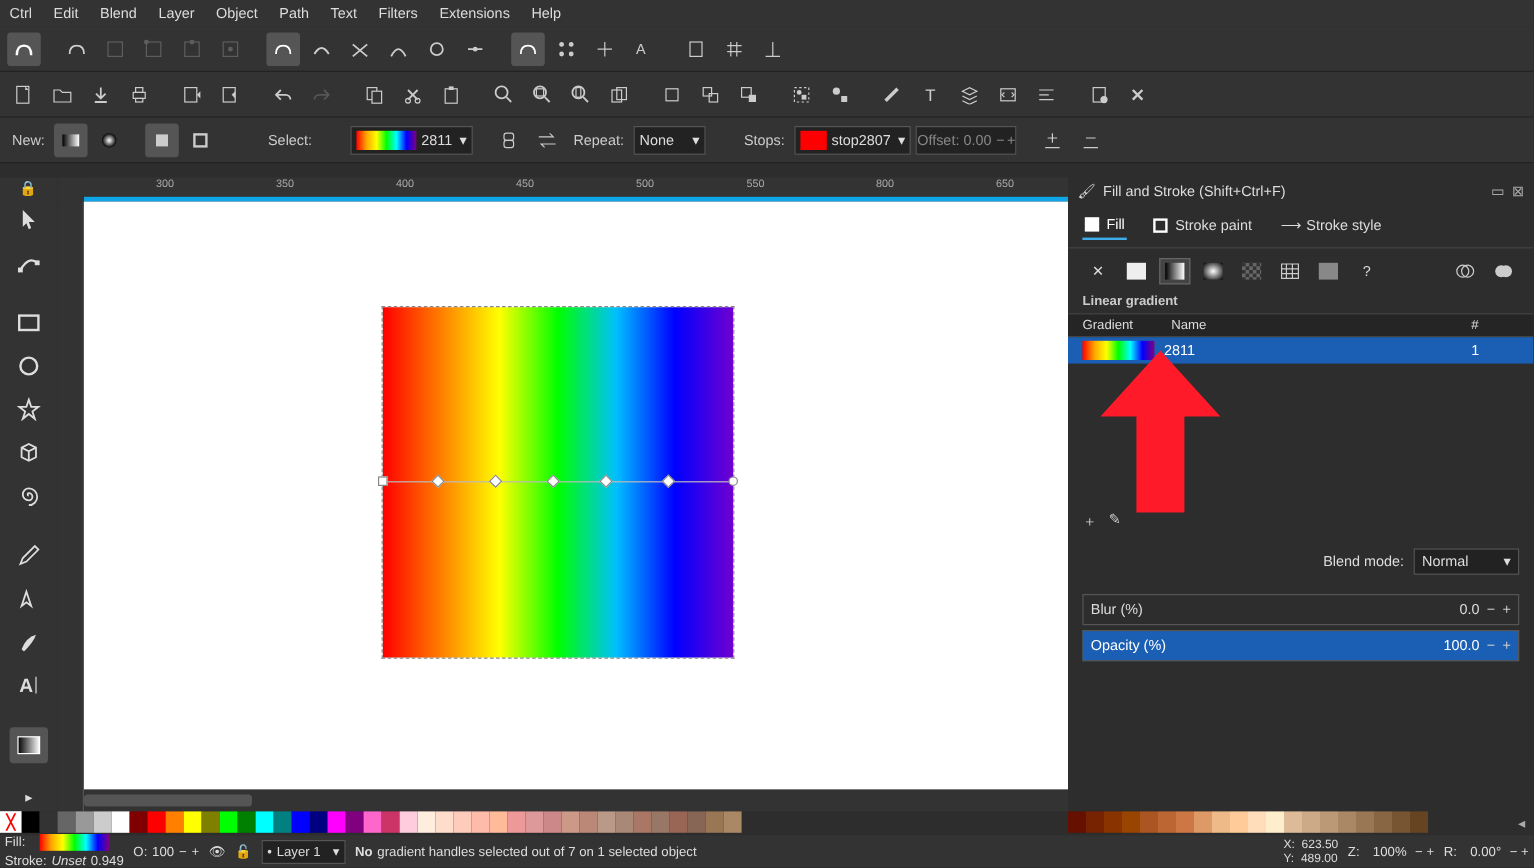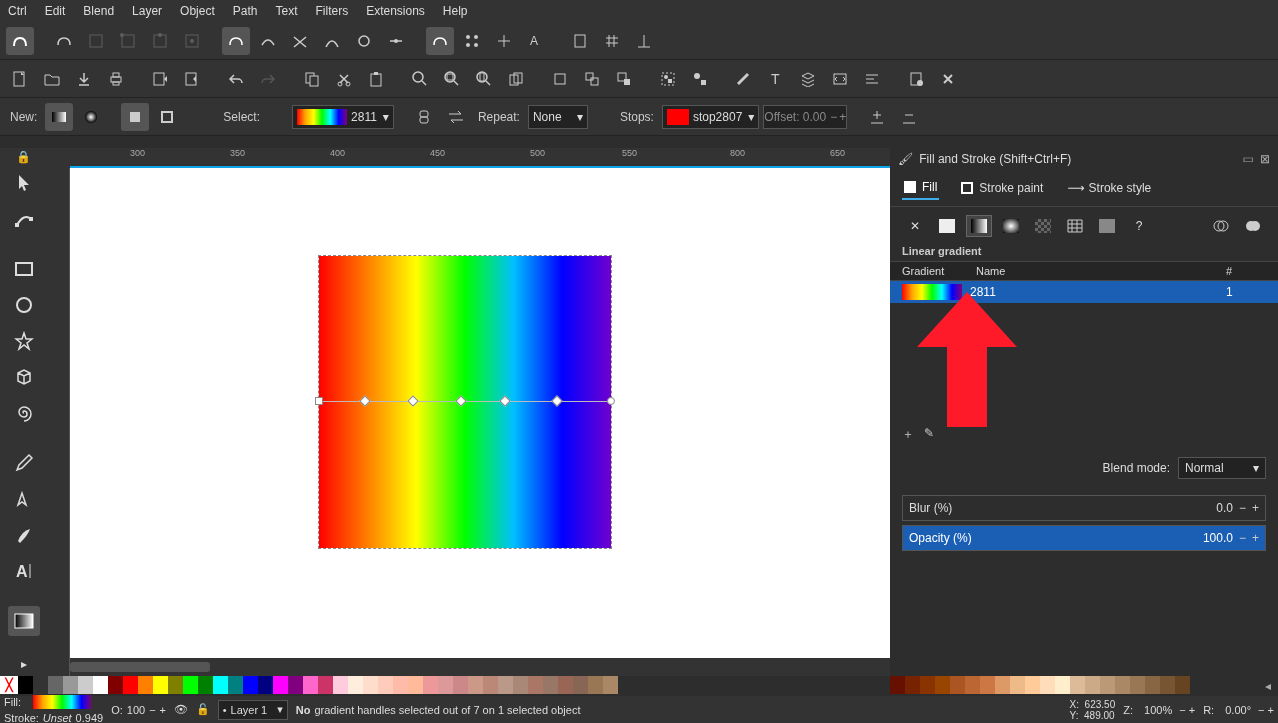--- a/index.html
+++ b/index.html
@@ -12,21 +12,21 @@
   .label { color: #ccc; font-size: 12px; padding: 0 4px; }
   .combo { display: flex; align-items: center; background: #222; border: 1px solid #555; height: 24px; padding: 0 4px; }
   .combo .grad-prev { width: 50px; height: 16px; background: linear-gradient(to right,red,orange,yellow,lime,cyan,blue,purple); margin-right: 4px; }
   .combo .caret { margin-left: 6px; }
   .offset-box { display:flex; align-items:center; background:#222; border:1px solid #555; height:24px; padding:0 0; color:#888;}
   .main { display: flex; position: absolute; top: 148px; bottom: 47px; left: 0; right: 0; }
   .toolbox { width: 48px; background: #333; display: flex; flex-direction: column; align-items: center; padding-top: 2px; gap: 6px; }
   .toolbox .tool { width: 32px; height: 30px; display: flex; align-items: center; justify-content: center; color: #ddd; border-radius: 3px; }
   .toolbox .tool.active { background: #555; }
   .canvas-area { flex: 1; position: relative; background: #333; }
-  .ruler-h { position: absolute; left: 22px; right: 0; top: 0; height: 20px; background: #333; border-bottom: 2px solid #0ea5e9; }
+  .ruler-h { position: absolute; left: 22px; right: 0; top: 0; height: 20px; background: #333; border-bottom: 4px solid #0ea5e9; }
   .ruler-h .tick { position: absolute; top: 0; font-size: 9px; color: #aaa; }
   .ruler-v { position: absolute; left: 0; top: 20px; bottom: 0; width: 22px; background: #333; border-right: 1px solid #555; }
   .canvas { position: absolute; left: 22px; top: 20px; right: 0; bottom: 18px; background: #fff; }
   .rect { position: absolute; left: 249px; top: 88px; width: 292px; height: 292px; background: linear-gradient(to right, #ff0000, #ff7f00, #ffff00, #00ff00, #00bfff, #0000ff, #7000d0); outline: 1px dashed #888; }
   .grad-line { position:absolute; left:249px; top:233px; width:292px; height:1px; background:#bbb; }
   .grad-line .stop { position:absolute; width:8px; height:8px; border:1px solid #888; background:#fff; top:-4px; transform:rotate(45deg); }
   .hscroll { position: absolute; left: 22px; right: 0; bottom: 0; height: 18px; background: #333; }
   .hscroll .thumb { position:absolute; left:0; width:140px; height:10px; top:4px; background:#555; border-radius:3px;}
   .right-panel { width: 388px; background: #2d2d2d; display: flex; flex-direction: column; }
   .panel-title { display:flex; align-items:center; gap:6px; padding:4px 8px; height:22px;}

